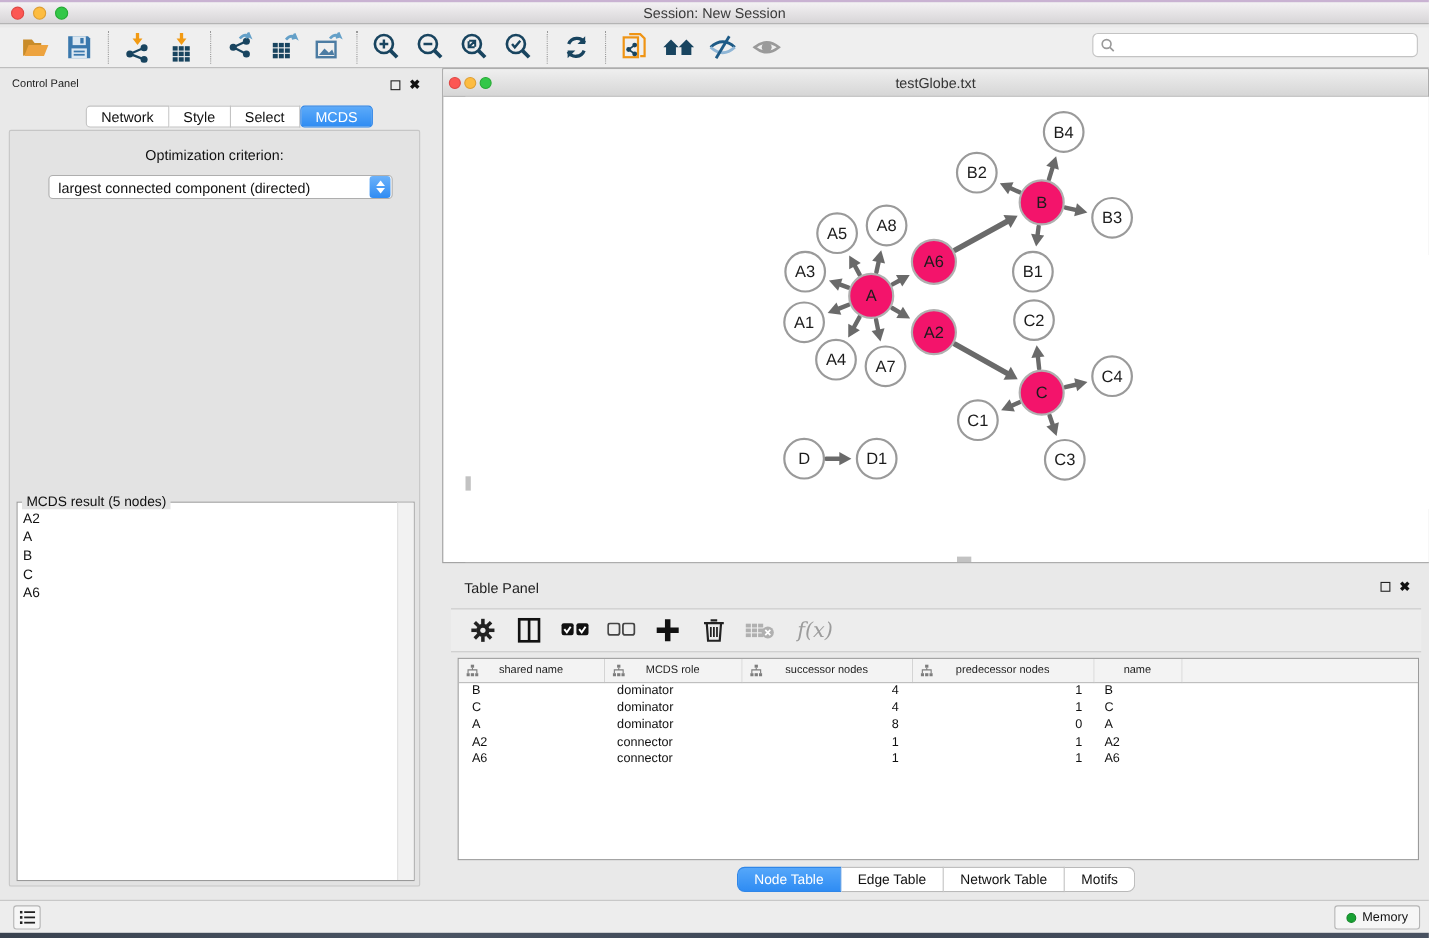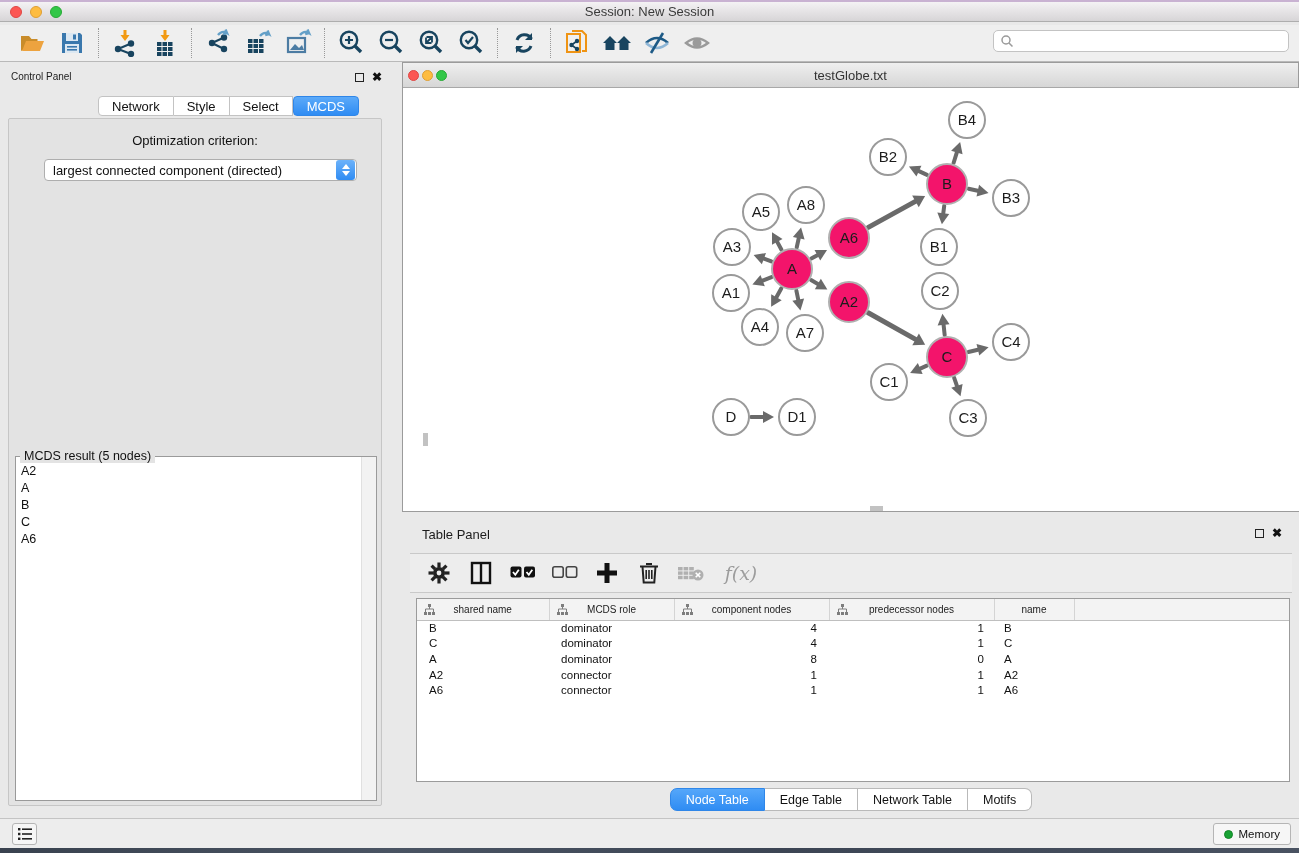--- a/index.html
+++ b/index.html
@@ -30,21 +30,21 @@
   
   .cpanel { position:absolute; left:0; top:62px; width:390px; height:756px; }
   .cp-head { position:absolute; left:0; top:0; width:100%; height:30px; }
   .cp-title { position:absolute; left:11px; top:9px; font-size:10px; color:#1c1c1c; }
   .winbtns { position:absolute; right:8px; top:10px; display:flex; gap:8px; align-items:center; }
   .float-ico { width:9px; height:9px; border:1.5px solid #222; display:inline-block; }
   .close-ico { font-size:12px; font-weight:bold; color:#111; line-height:10px; }
   .cp-tabs { position:absolute; left:78px; top:34px; display:flex; height:20px; }
   .tab { background:#fff; border:1px solid #c3c3c3; border-left:none; font-size:13px; color:#111;
     padding:0 13px; display:flex; align-items:center; height:20px; }
-  .tab:first-child { border-left:1px solid #c3c3c3; border-radius:4px 0 0 4px;margin-left:20px; }
+  .tab:first-child { border-left:1px solid #c3c3c3; border-radius:4px 0 0 4px; }
   .tab.sel { background:linear-gradient(#5caaf9,#2f8cf3); color:#fff; border:1px solid #2f86e8; border-radius:4px; }
   .cp-body { position:absolute; left:8px; top:56px; width:374px; height:688px; background:#e3e3e3;
     border:1px solid #c6c6c6; border-radius:2px; }
   .opt-label { position:absolute; left:0; top:14px; width:100%; text-align:center; font-size:13px; color:#111; }
   .selectbox { position:absolute; left:35px; top:40px; width:313px; height:22px; background:#fff;
     border:1px solid #aeaeae; border-radius:4px; display:flex; align-items:center;gap:16px; }
   .selectbox .val { flex:1; font-size:13px; color:#111; padding-left:8px; white-space:nowrap; }
   .stepper { width:19px; height:20px; margin-right:1px; border-radius:3px; background:linear-gradient(#6cb2fa,#2f8cf3);
     display:flex; flex-direction:column; align-items:center; justify-content:center; gap:2px; }
   .stepper i { width:0; height:0; border-left:4px solid transparent; border-right:4px solid transparent; display:block; }
@@ -562,21 +562,21 @@
                   <rect x="0" y="8" width="3" height="3" fill="#7d7d7d"></rect>
                   <rect x="4" y="8" width="3" height="3" fill="#7d7d7d"></rect>
                   <rect x="8" y="8" width="3" height="3" fill="#7d7d7d"></rect>
                 </svg><span>MCDS role</span></th>
             <th><svg class="tree" width="11" height="11" viewBox="0 0 11 11">
                   <rect x="4" y="0" width="3" height="3" fill="#7d7d7d"></rect>
                   <path d="M5.5 3 v2 M1.5 8 v-3 h8 v3" stroke="#7d7d7d" fill="none"></path>
                   <rect x="0" y="8" width="3" height="3" fill="#7d7d7d"></rect>
                   <rect x="4" y="8" width="3" height="3" fill="#7d7d7d"></rect>
                   <rect x="8" y="8" width="3" height="3" fill="#7d7d7d"></rect>
-                </svg><span>component nodes</span></th>
+                </svg><span>successor nodes</span></th>
             <th><svg class="tree" width="11" height="11" viewBox="0 0 11 11">
                   <rect x="4" y="0" width="3" height="3" fill="#7d7d7d"></rect>
                   <path d="M5.5 3 v2 M1.5 8 v-3 h8 v3" stroke="#7d7d7d" fill="none"></path>
                   <rect x="0" y="8" width="3" height="3" fill="#7d7d7d"></rect>
                   <rect x="4" y="8" width="3" height="3" fill="#7d7d7d"></rect>
                   <rect x="8" y="8" width="3" height="3" fill="#7d7d7d"></rect>
                 </svg><span>predecessor nodes</span></th>
             <th><span>name</span></th>
             <th></th>
           </tr>

